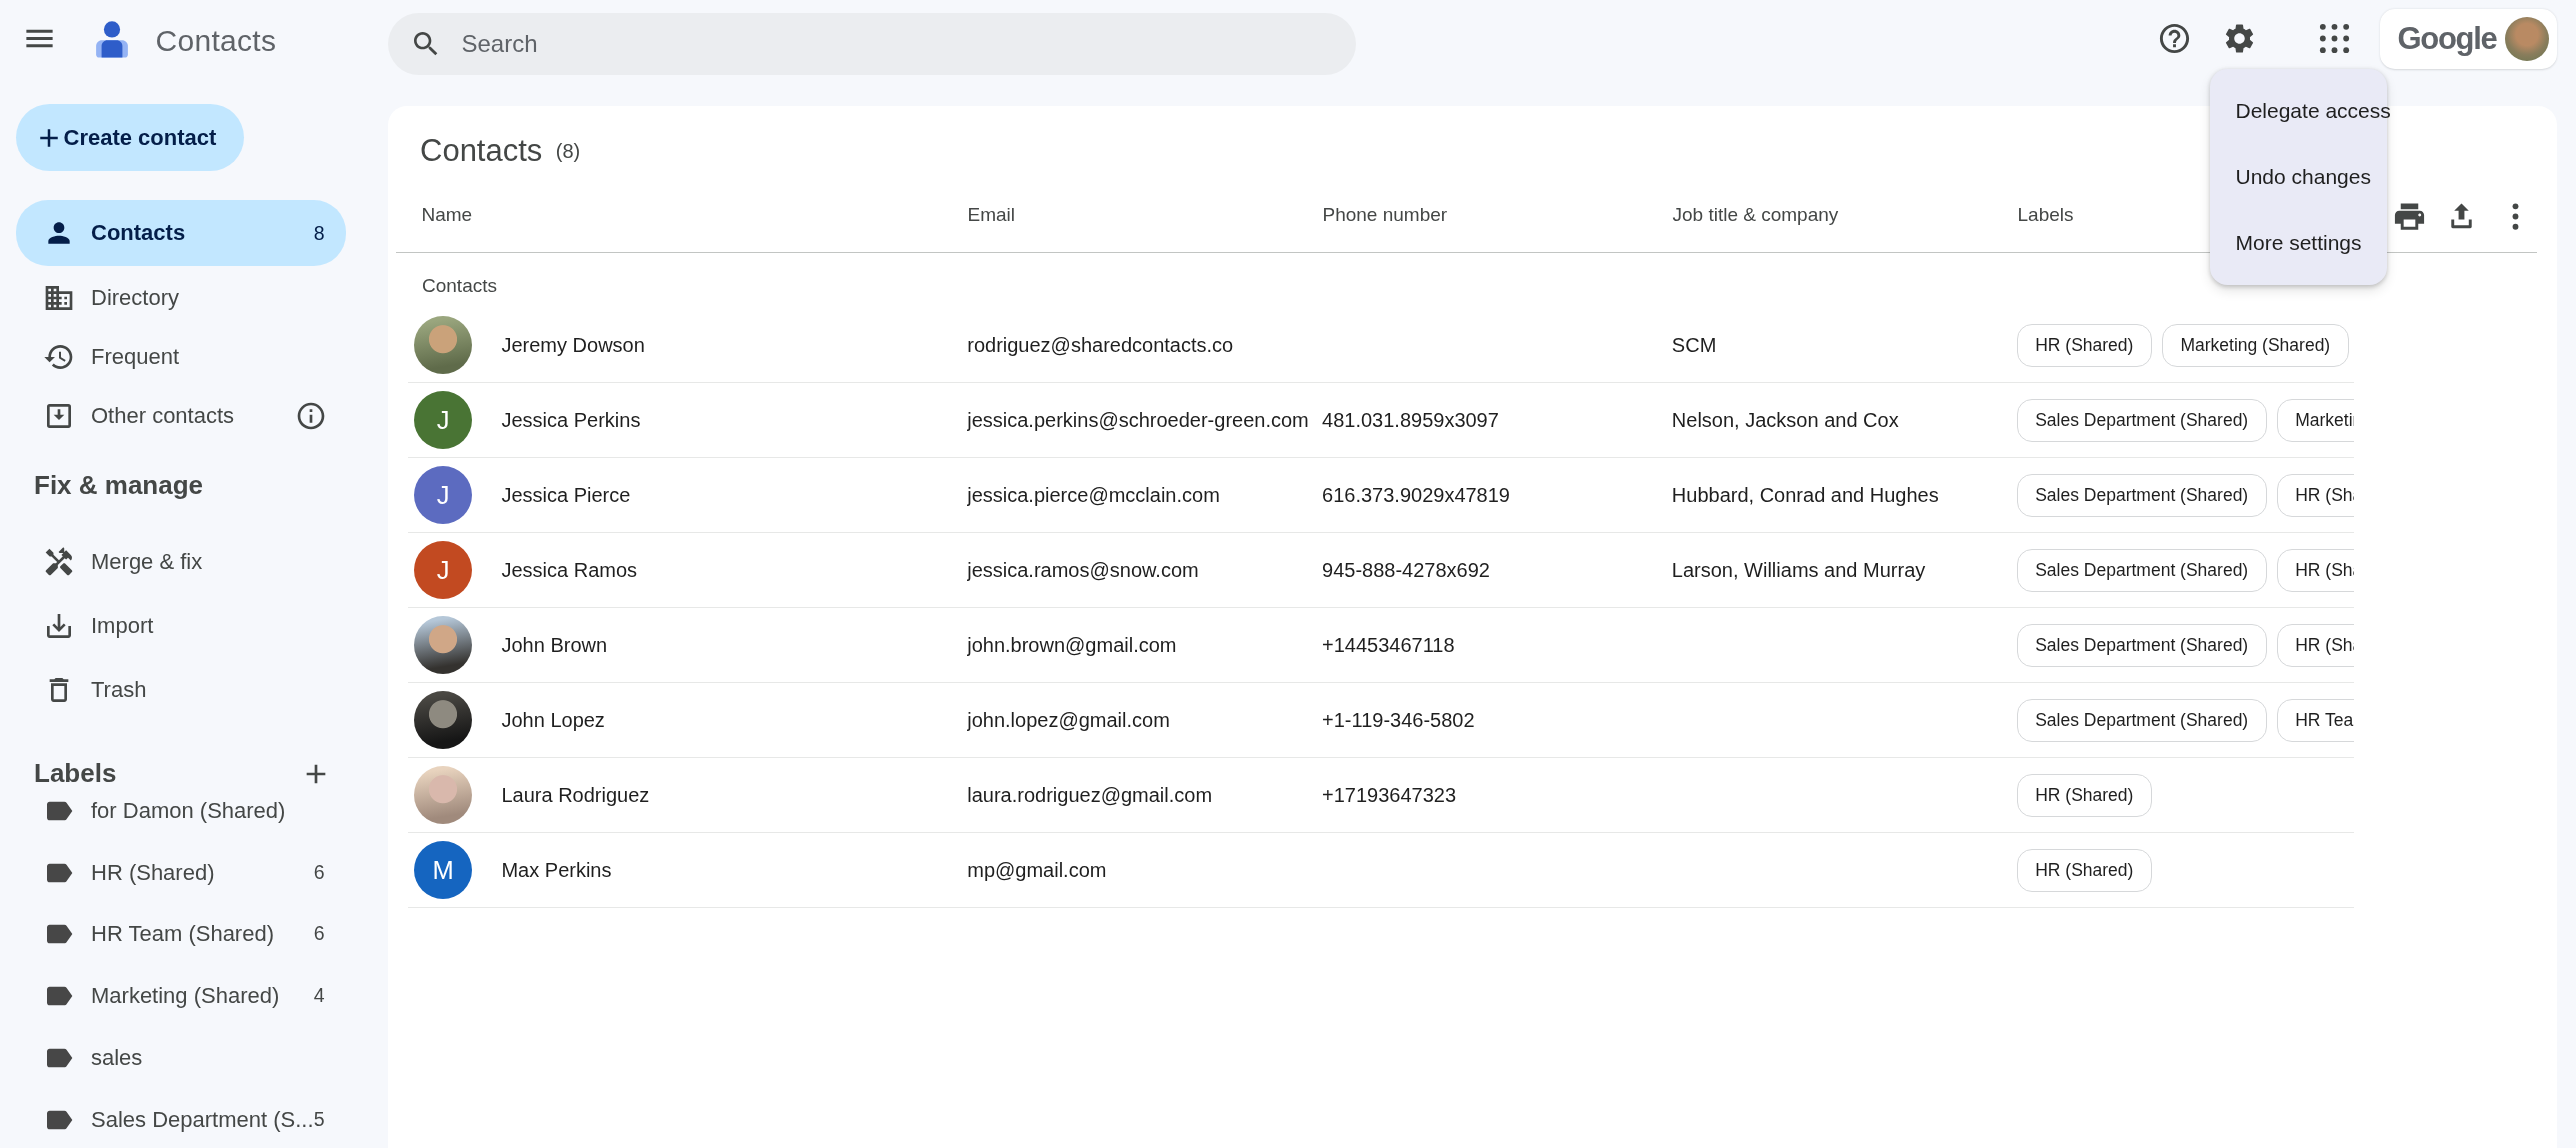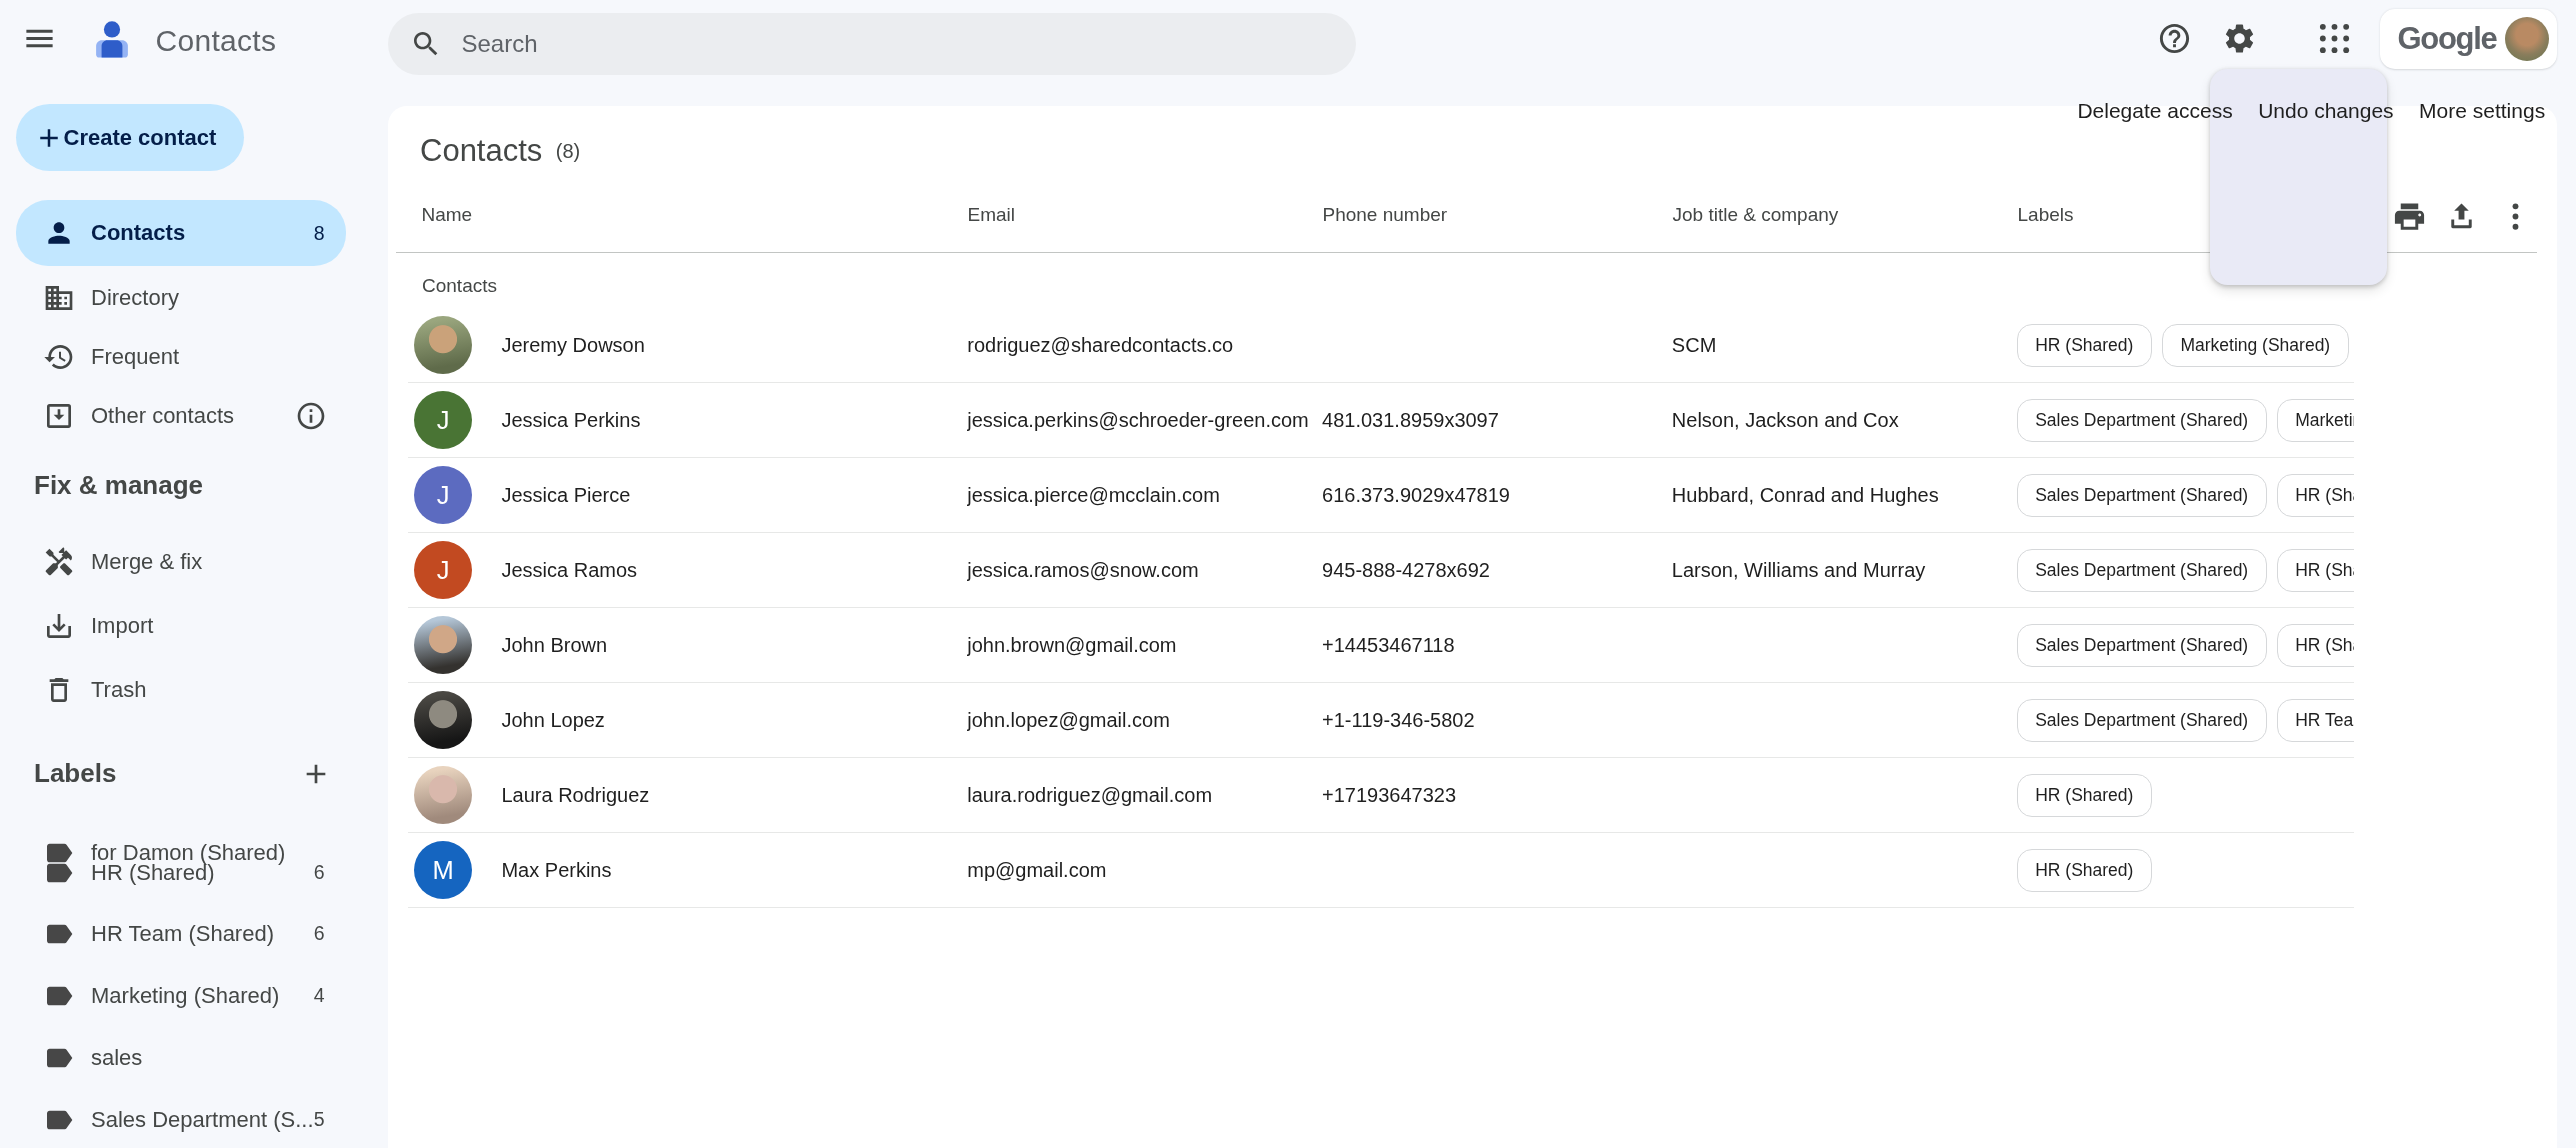--- a/index.html
+++ b/index.html
@@ -43,21 +43,21 @@
   .account-avatar {
     margin-left:auto; margin-right:8px; width:44px; height:44px; border-radius:50%;
     background:radial-gradient(circle at 50% 40%, #b98a63 0 32%, #8a7d5c 58%, #63744f 100%);
   }
 
   
   .settings-menu {
     position:absolute; left:2210px; top:69px; width:177px; height:216px;
     background:#e9eaf6; border-radius:17.5px; z-index:30;
     box-shadow:0 1.3px 4px rgba(0,0,0,.18), 0 5.4px 12px rgba(0,0,0,.10);
-    display:flex; flex-direction:row; justify-content:center; padding:9.4px 0;
+    display:flex; flex-direction:column; justify-content:center; padding:9.4px 0;
   }
   .menu-item { height:66px; display:flex; align-items:center; padding-left:25.5px; font-size:21px; color:#1f1f1f; cursor:pointer; white-space:nowrap; }
 
   
   .sidebar { position:absolute; left:0; top:0; width:388px; height:1149px; }
   .create-btn {
     position:absolute; left:16px; top:104px; width:228px; height:67px;
     background:#c2e7ff; border-radius:34px; display:flex; align-items:center; cursor:pointer;
   }
   .create-btn .plus { margin-left:17.5px; width:30px; height:30px; }
@@ -241,21 +241,21 @@
       </div>
     </div>
 
   <div class="side-heading" style="top:758px;">Labels</div>
   <div class="labels-plus" style="top:758px;">
     <svg viewBox="0 0 24 24" width="32" height="32">
         <path fill="#444746" d="M19 13h-6v6h-2v-6H5v-2h6V5h2v6h6v2z"></path>
       </svg>
   </div>
   <div id="labels-list">
-      <div class="nav-item" style="top: 823px; height: 59px;">
+      <div class="nav-item" style="top: 781px; height: 59px;">
         <svg viewBox="0 0 24 24" width="32" height="32" fill="#474747" class="nav-icon">
           <path d="M17.63 5.84C17.27 5.33 16.67 5 16 5H5c-1.1 0-2 .9-2 2v10c0 1.1.9 2 2 2h11c.67 0 1.27-.33 1.63-.84L22 12l-4.37-6.16z"></path>
         </svg>
         <span class="nav-label">for Damon (Shared)</span>
       </div>
       <div class="nav-item" style="top: 843px; height: 59px;">
         <svg viewBox="0 0 24 24" width="32" height="32" fill="#474747" class="nav-icon">
           <path d="M17.63 5.84C17.27 5.33 16.67 5 16 5H5c-1.1 0-2 .9-2 2v10c0 1.1.9 2 2 2h11c.67 0 1.27-.33 1.63-.84L22 12l-4.37-6.16z"></path>
         </svg>
         <span class="nav-label">HR (Shared)</span>

